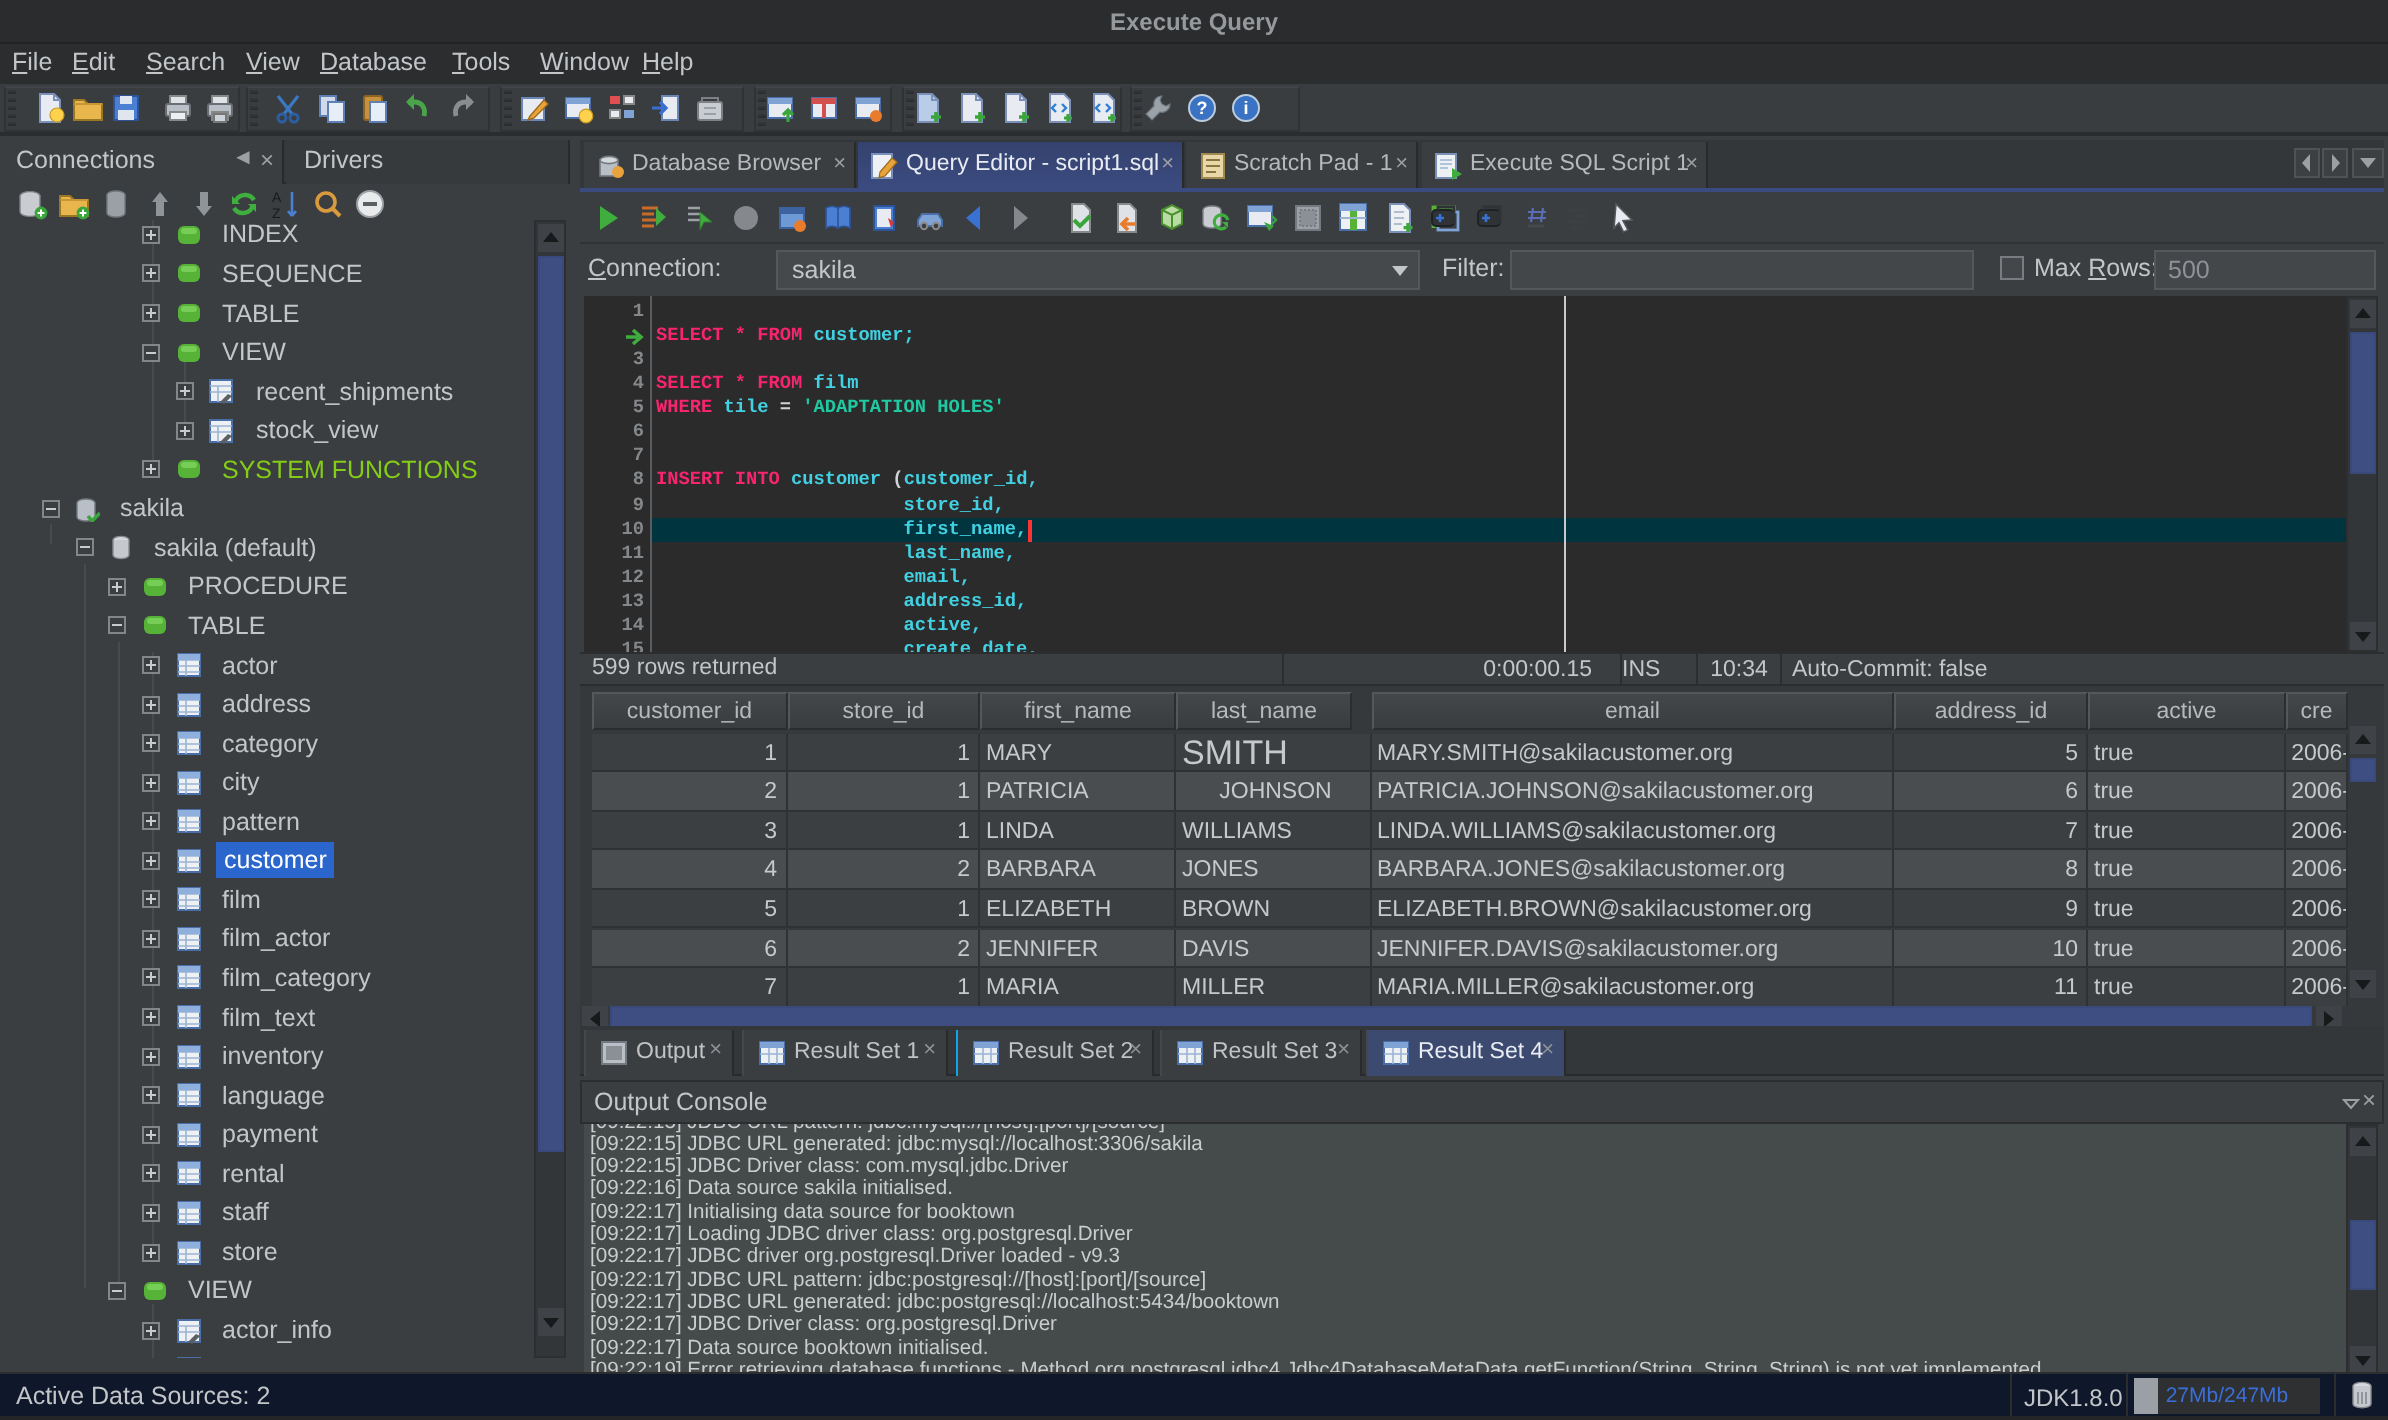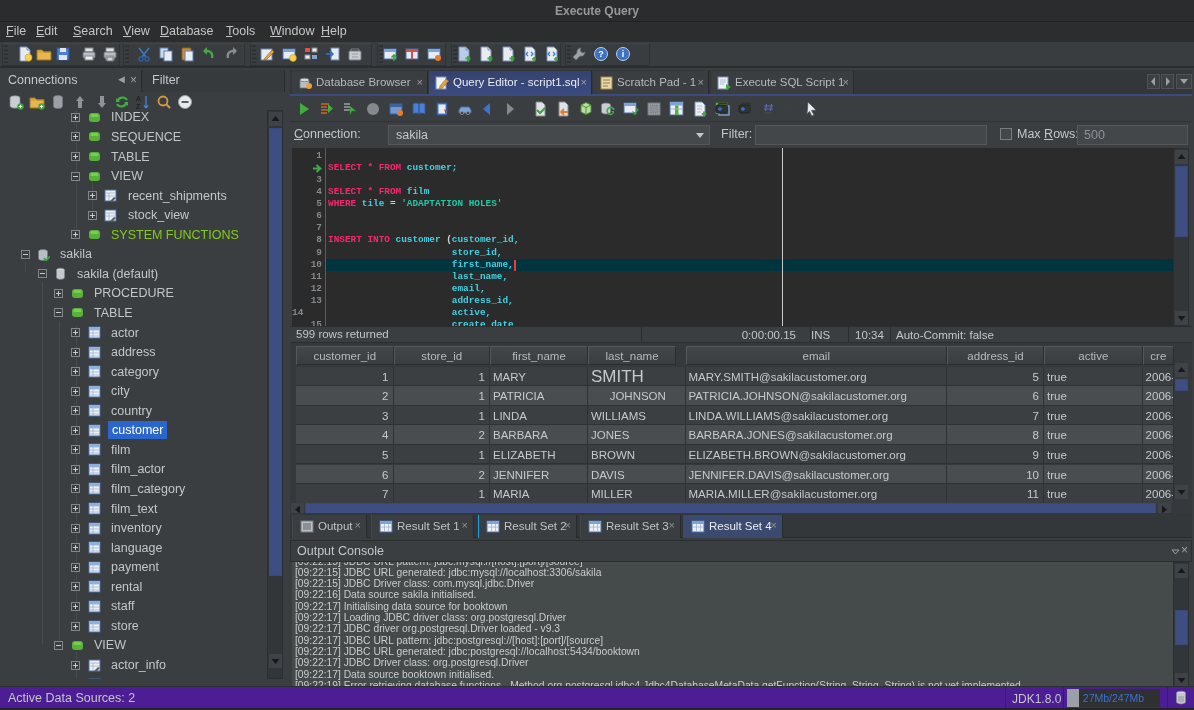--- a/index.html
+++ b/index.html
@@ -158,21 +158,21 @@
       </svg>
 </div>
 <div class="ab" style="left:0;top:70px;width:285px;height:616px;background:#3a3e41">
 <div class="ab" style="left:0;top:0;width:285px;height:22px;background:#35383a;border-bottom:1px solid #282a2c">
 <div class="ab" style="left:0;top:0;width:142px;height:22px;background:#3a3e41;border-right:1px solid #282a2c">
           <span class="ab" style="left:8px;top:3px;font-size:12.5px;color:#c3c6c8">Connections</span>
           <span class="ab" style="left:116px;top:3px;color:#9da0a2;font-size:11px">◄</span>
           <span class="ab" style="left:130px;top:3px;color:#9da0a2;font-size:12px">×</span>
         </div>
 <div class="ab" style="left:143px;top:0;width:142px;height:22px;background:#373a3c;border-right:1px solid #282a2c">
-          <span class="ab" style="left:9px;top:3px;font-size:12.5px;color:#c3c6c8">Filter</span>
+          <span class="ab" style="left:9px;top:3px;font-size:12.5px;color:#c3c6c8">Drivers</span>
         </div>
 </div>
 <svg class="ab" style="left:8px;top:24px" width="16" height="16" viewBox="0 0 16 16">
         <ellipse cx="7" cy="4" rx="5" ry="2.2" fill="#c9ccd0" stroke="#7d8085" stroke-width=".7"></ellipse>
         <path d="M2 4v8c0 1.2 2.2 2.2 5 2.2s5-1 5-2.2V4" fill="#c9ccd0" stroke="#7d8085" stroke-width=".7"></path>
         <circle cx="12.5" cy="12.5" r="3.2" fill="#3aa53a"></circle>
         <path d="M12.5 10.8v3.4M10.8 12.5h3.4" stroke="#fff" stroke-width="1"></path>
       </svg>
 <svg class="ab" style="left:29px;top:24px" width="16" height="16" viewBox="0 0 16 16">
         <path d="M1 4h5l2 2h7v8H1z" fill="#e8b64c" stroke="#9a7722" stroke-width="1"></path>
@@ -361,21 +361,21 @@
         <span class="ab" style="left:111px;top:272px;height:18px;color:#c3c6c8;font-size:12.5px;line-height:18px;white-space:pre">city</span>
 <svg class="ab" style="left:71px;top:296px" width="9" height="9" viewBox="0 0 9 9">
           <rect x="0.5" y="0.5" width="8" height="8" fill="#3a3e41" stroke="#848688"></rect>
           <path d="M2 4.5h5M4.5 2v5" stroke="#c8cacc" stroke-width="1"></path>
         </svg>
         <svg class="ab" style="left:88px;top:294px" width="13" height="13" viewBox="0 0 13 13">
           <rect x="1" y="1" width="11" height="11" fill="#eef1f4" stroke="#4a6fa8"></rect>
           <path d="M1 4h11M1 7h11M1 10h11M5 4v8" stroke="#9db4d4" stroke-width=".8"></path>
           <rect x="1" y="1" width="11" height="3" fill="#8fb0dc"></rect>
         </svg>
-        <span class="ab" style="left:111px;top:292px;height:18px;color:#c3c6c8;font-size:12.5px;line-height:18px;white-space:pre">country</span>
+        <span class="ab" style="left:111px;top:292px;height:18px;color:#c3c6c8;font-size:12.5px;line-height:18px;white-space:pre">pattern</span>
 <svg class="ab" style="left:71px;top:316px" width="9" height="9" viewBox="0 0 9 9">
           <rect x="0.5" y="0.5" width="8" height="8" fill="#3a3e41" stroke="#848688"></rect>
           <path d="M2 4.5h5M4.5 2v5" stroke="#c8cacc" stroke-width="1"></path>
         </svg>
         <svg class="ab" style="left:88px;top:314px" width="13" height="13" viewBox="0 0 13 13">
           <rect x="1" y="1" width="11" height="11" fill="#eef1f4" stroke="#4a6fa8"></rect>
           <path d="M1 4h11M1 7h11M1 10h11M5 4v8" stroke="#9db4d4" stroke-width=".8"></path>
           <rect x="1" y="1" width="11" height="3" fill="#8fb0dc"></rect>
         </svg>
         <span class="ab" style="left:108px;top:311px;height:18px;background:#2a66cc;color:#fff;font-size:12.5px;line-height:18px;padding:0 4px">customer</span>
@@ -700,21 +700,21 @@
 <div class="ab" style="left:0;top:37.9px;width:870px;height:12px;font-family:'Liberation Mono',monospace;font-size:9.4px;font-weight:bold;line-height:12px;white-space:pre"><span class="ab" style="left:0;top:0;width:30px;text-align:right;color:#85888b">4</span><span class="ab" style="left:36px;top:0"><span style="color:#f8256e">SELECT </span><span style="color:#f8256e">* </span><span style="color:#f8256e">FROM </span><span style="color:#41d1e2">film</span></span></div>
 <div class="ab" style="left:0;top:50.0px;width:870px;height:12px;font-family:'Liberation Mono',monospace;font-size:9.4px;font-weight:bold;line-height:12px;white-space:pre"><span class="ab" style="left:0;top:0;width:30px;text-align:right;color:#85888b">5</span><span class="ab" style="left:36px;top:0"><span style="color:#f8256e">WHERE </span><span style="color:#41d1e2">tile </span><span style="color:#d0d3d5">= </span><span style="color:#1fc9a2">'ADAPTATION HOLES'</span></span></div>
 <div class="ab" style="left:0;top:62.2px;width:870px;height:12px;font-family:'Liberation Mono',monospace;font-size:9.4px;font-weight:bold;line-height:12px;white-space:pre"><span class="ab" style="left:0;top:0;width:30px;text-align:right;color:#85888b">6</span><span class="ab" style="left:36px;top:0"></span></div>
 <div class="ab" style="left:0;top:74.3px;width:870px;height:12px;font-family:'Liberation Mono',monospace;font-size:9.4px;font-weight:bold;line-height:12px;white-space:pre"><span class="ab" style="left:0;top:0;width:30px;text-align:right;color:#85888b">7</span><span class="ab" style="left:36px;top:0"></span></div>
 <div class="ab" style="left:0;top:86.4px;width:870px;height:12px;font-family:'Liberation Mono',monospace;font-size:9.4px;font-weight:bold;line-height:12px;white-space:pre"><span class="ab" style="left:0;top:0;width:30px;text-align:right;color:#85888b">8</span><span class="ab" style="left:36px;top:0"><span style="color:#f8256e">INSERT </span><span style="color:#f8256e">INTO </span><span style="color:#41d1e2">customer </span><span style="color:#d0d3d5">(</span><span style="color:#41d1e2">customer_id,</span></span></div>
 <div class="ab" style="left:0;top:98.5px;width:870px;height:12px;font-family:'Liberation Mono',monospace;font-size:9.4px;font-weight:bold;line-height:12px;white-space:pre"><span class="ab" style="left:0;top:0;width:30px;text-align:right;color:#85888b">9</span><span class="ab" style="left:36px;top:0"><span style="color:#41d1e2">                      store_id,</span></span></div>
 <div class="ab" style="left:0;top:110.7px;width:870px;height:12px;font-family:'Liberation Mono',monospace;font-size:9.4px;font-weight:bold;line-height:12px;white-space:pre"><span class="ab" style="left:0;top:0;width:30px;text-align:right;color:#85888b">10</span><span class="ab" style="left:36px;top:0"><span style="color:#41d1e2">                      first_name,</span></span></div>
 <div class="ab" style="left:0;top:122.8px;width:870px;height:12px;font-family:'Liberation Mono',monospace;font-size:9.4px;font-weight:bold;line-height:12px;white-space:pre"><span class="ab" style="left:0;top:0;width:30px;text-align:right;color:#85888b">11</span><span class="ab" style="left:36px;top:0"><span style="color:#41d1e2">                      last_name,</span></span></div>
 <div class="ab" style="left:0;top:134.9px;width:870px;height:12px;font-family:'Liberation Mono',monospace;font-size:9.4px;font-weight:bold;line-height:12px;white-space:pre"><span class="ab" style="left:0;top:0;width:30px;text-align:right;color:#85888b">12</span><span class="ab" style="left:36px;top:0"><span style="color:#41d1e2">                      email,</span></span></div>
 <div class="ab" style="left:0;top:147.1px;width:870px;height:12px;font-family:Liberation Mono, monospace;font-size:9.4px;font-weight:bold;line-height:12px;white-space:pre"><span class="ab" style="left:0;top:0;width:30px;text-align:right;color:#85888b">13</span><span class="ab" style="left:36px;top:0"><span style="color:#41d1e2">                      address_id,</span></span></div>
-<div class="ab" style="left:0;top:159.2px;width:870px;height:12px;font-family:'Liberation Mono',monospace;font-size:9.4px;font-weight:bold;line-height:12px;white-space:pre"><span class="ab" style="left:0;top:0;width:30px;text-align:left;color:#85888b">14</span><span class="ab" style="left:36px;top:0"><span style="color:#41d1e2">                      active,</span></span></div>
+<div class="ab" style="left:0;top:159.2px;width:870px;height:12px;font-family:'Liberation Mono',monospace;font-size:9.4px;font-weight:bold;line-height:12px;white-space:pre"><span class="ab" style="left:0;top:0;width:30px;text-align:right;color:#85888b">14</span><span class="ab" style="left:36px;top:0"><span style="color:#41d1e2">                      active,</span></span></div>
 <div class="ab" style="left:0;top:171.3px;width:870px;height:12px;font-family:'Liberation Mono',monospace;font-size:9.4px;font-weight:bold;line-height:12px;white-space:pre"><span class="ab" style="left:0;top:0;width:30px;text-align:right;color:#85888b">15</span><span class="ab" style="left:36px;top:0"><span style="color:#41d1e2">                      create_date,</span></span></div>
 <svg class="ab" style="left:20px;top:16px" width="11" height="9" viewBox="0 0 11 9">
           <path d="M1 4.5h6M4.5 1l4 3.5-4 3.5" stroke="#3fae3f" stroke-width="1.8" fill="none"></path>
         </svg>
 <div class="ab" style="left:222px;top:111.5px;width:1.6px;height:11px;background:#ff3333"></div>
 </div>
 <div class="ab" style="left:883px;top:78px;width:16px;height:178px;background:#333639;border:1px solid #2c2e30">
 <div class="ab" style="left:1px;top:1px;width:13px;height:14px;background:#3f4347">
           <svg width="13" height="14" viewBox="0 0 13 14">
             <path d="M6.5 4l4 5h-8z" fill="#17191b"></path>
@@ -909,21 +909,21 @@
           </svg>
         </div>
 <div class="ab" style="left:1px;top:47px;width:13px;height:35px;background:#3e4e82;border:1px solid #39497c"></div>
 <div class="ab" style="left:1px;top:110px;width:13px;height:14px;background:#3f4347">
           <svg width="13" height="14" viewBox="0 0 13 14">
             <path d="M6.5 10l-4-5h8z" fill="#17191b"></path>
           </svg>
         </div>
 </div>
 </div>
-<div class="ab" style="left:0;top:686px;width:1194px;height:24px;background:#4c1d95;border-top:1px solid #2b2d2f">
+<div class="ab" style="left:0;top:686px;width:1194px;height:24px;background:#0f172a;border-top:1px solid #2b2d2f">
 <span class="ab" style="left:8px;top:4px;font-size:12.5px;color:#c3c6c8">Active Data Sources: 2</span>
 <div class="ab" style="left:1005px;top:0;width:1px;height:22px;background:#2b2d2f"></div>
 <span class="ab" style="left:1012px;top:5px;font-size:12px;color:#c3c6c8">JDK1.8.0</span>
 <div class="ab" style="left:1063px;top:0;width:1px;height:22px;background:#2b2d2f"></div>
 <div class="ab" style="left:1067px;top:2px;width:93px;height:18px;background:#2e3032">
         <div class="ab" style="left:0;top:0;width:12px;height:18px;background:#9aa0a6"></div>
         <div class="ab" style="left:0;top:0;width:93px;height:18px;text-align:center;font-size:10.5px;color:#3a6fd8;line-height:18px">27Mb/247Mb</div>
       </div>
 <div class="ab" style="left:1167px;top:0;width:1px;height:22px;background:#2b2d2f"></div>
 <svg class="ab" style="left:1174px;top:3px" width="14" height="16" viewBox="0 0 14 16">

